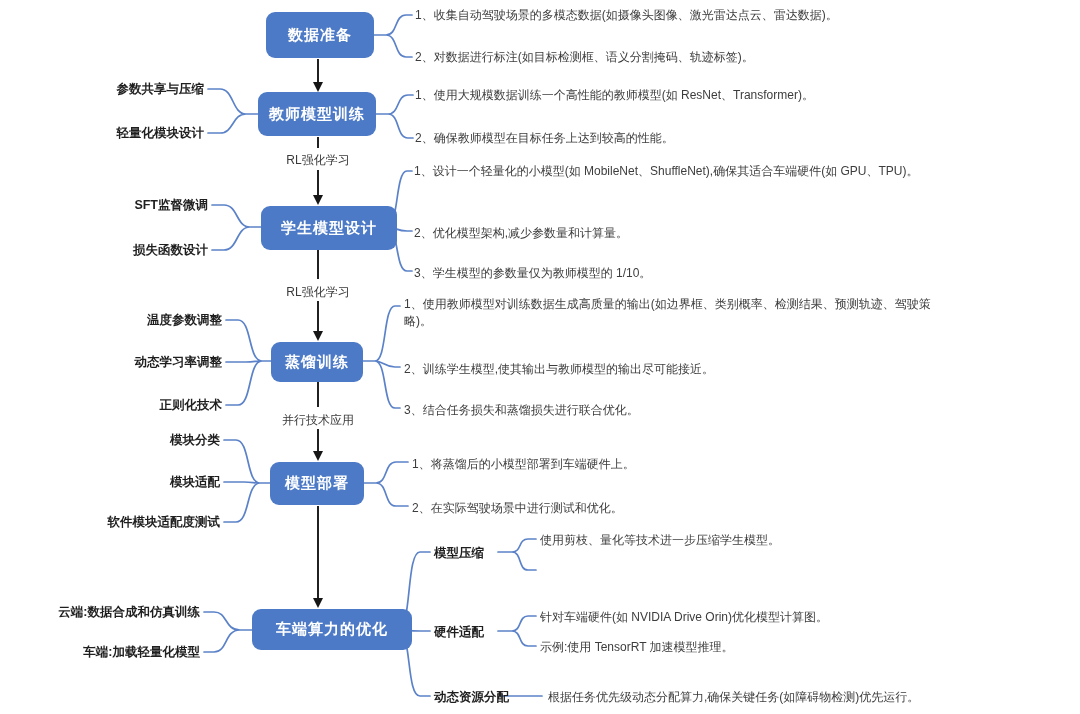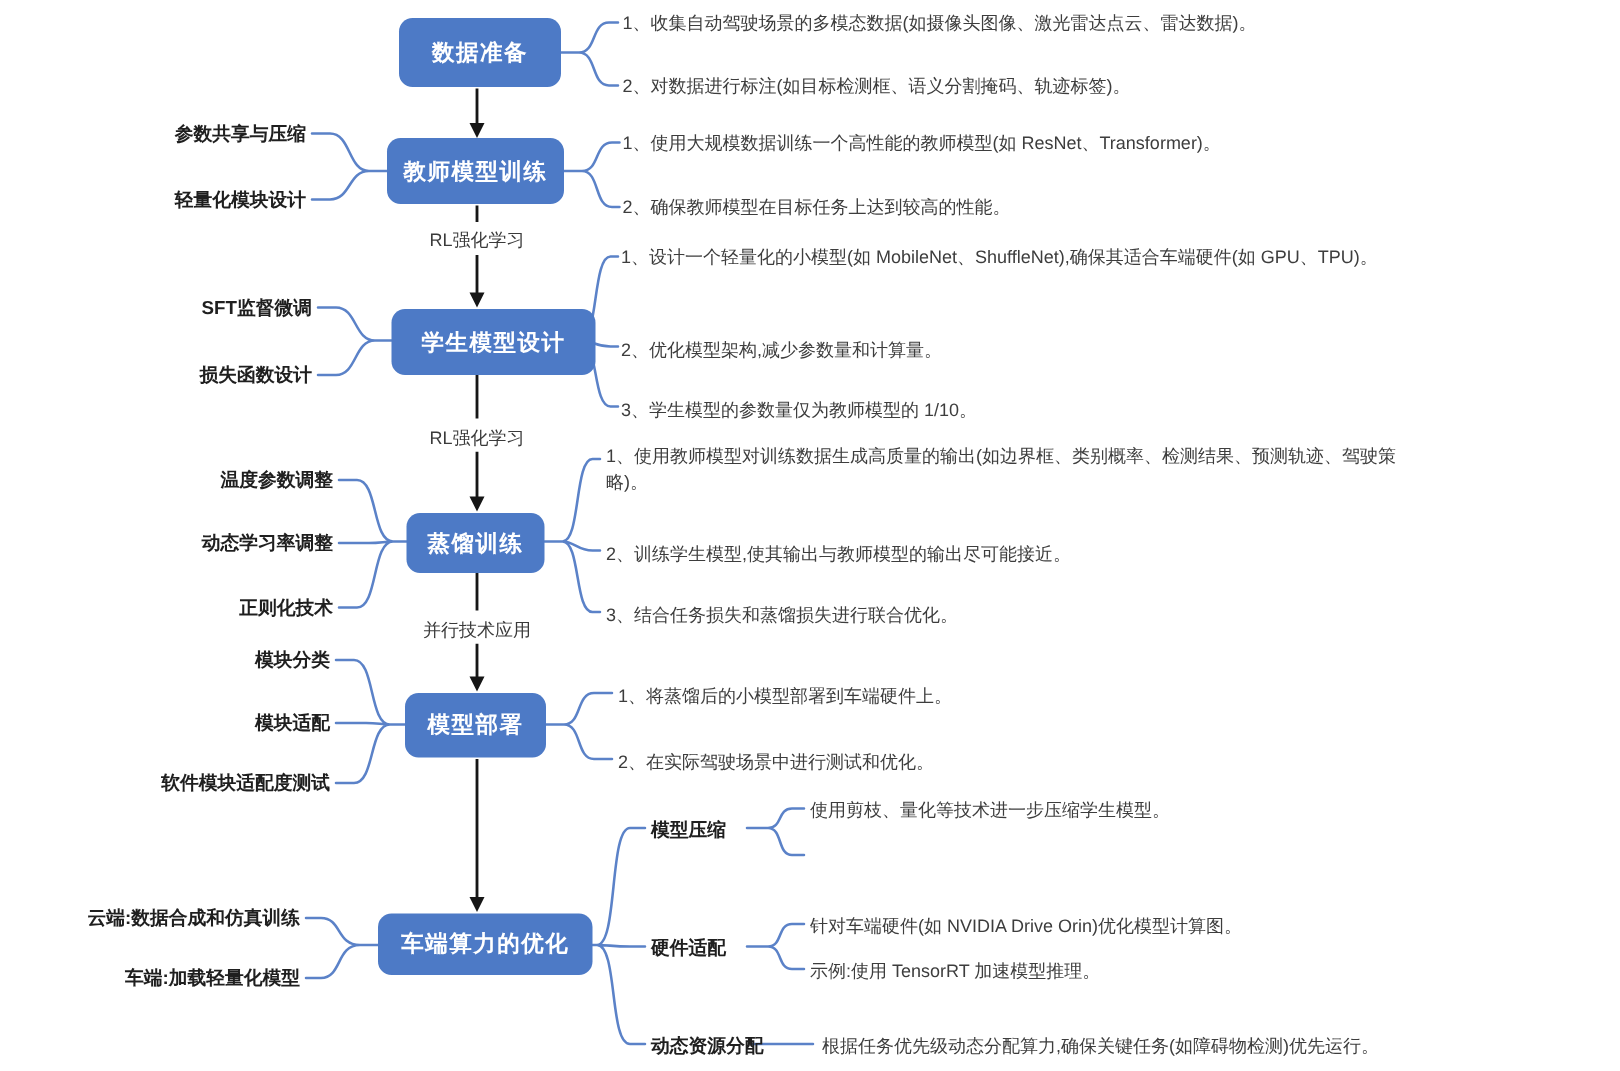--- a/index.html
+++ b/index.html
@@ -60,21 +60,21 @@
     <polygon class="head" points="313,451 323,451 318,461"></polygon>
     <path class="black" d="M318,506 V599"></path>
     <polygon class="head" points="313,598 323,598 318,608"></polygon>
   </svg>
 
   <div class="node" style="left:266px;top:12px;width:108px;height:46px;">数据准备</div>
   <div class="node" style="left:258px;top:92px;width:118px;height:44px;">教师模型训练</div>
   <div class="node" style="left:261px;top:206px;width:136px;height:44px;">学生模型设计</div>
   <div class="node" style="left:271px;top:342px;width:92px;height:40px;">蒸馏训练</div>
   <div class="node" style="left:270px;top:462px;width:94px;height:43px;">模型部署</div>
-  <div class="node" style="left:252px;top:609px;width:143px;height:41px;">车端算力的优化</div>
+  <div class="node" style="left:252px;top:609px;width:160px;height:41px;">车端算力的优化</div>
 
   <div class="edge-label" style="left:318px;top:152px;">RL强化学习</div>
   <div class="edge-label" style="left:318px;top:284px;">RL强化学习</div>
   <div class="edge-label" style="left:318px;top:412px;">并行技术应用</div>
 
   <div class="llabel" style="right:876px;top:81px;">参数共享与压缩</div>
   <div class="llabel" style="right:876px;top:125px;">轻量化模块设计</div>
   <div class="llabel" style="right:872px;top:197px;">SFT监督微调</div>
   <div class="llabel" style="right:872px;top:242px;">损失函数设计</div>
   <div class="llabel" style="right:858px;top:312px;">温度参数调整</div>

